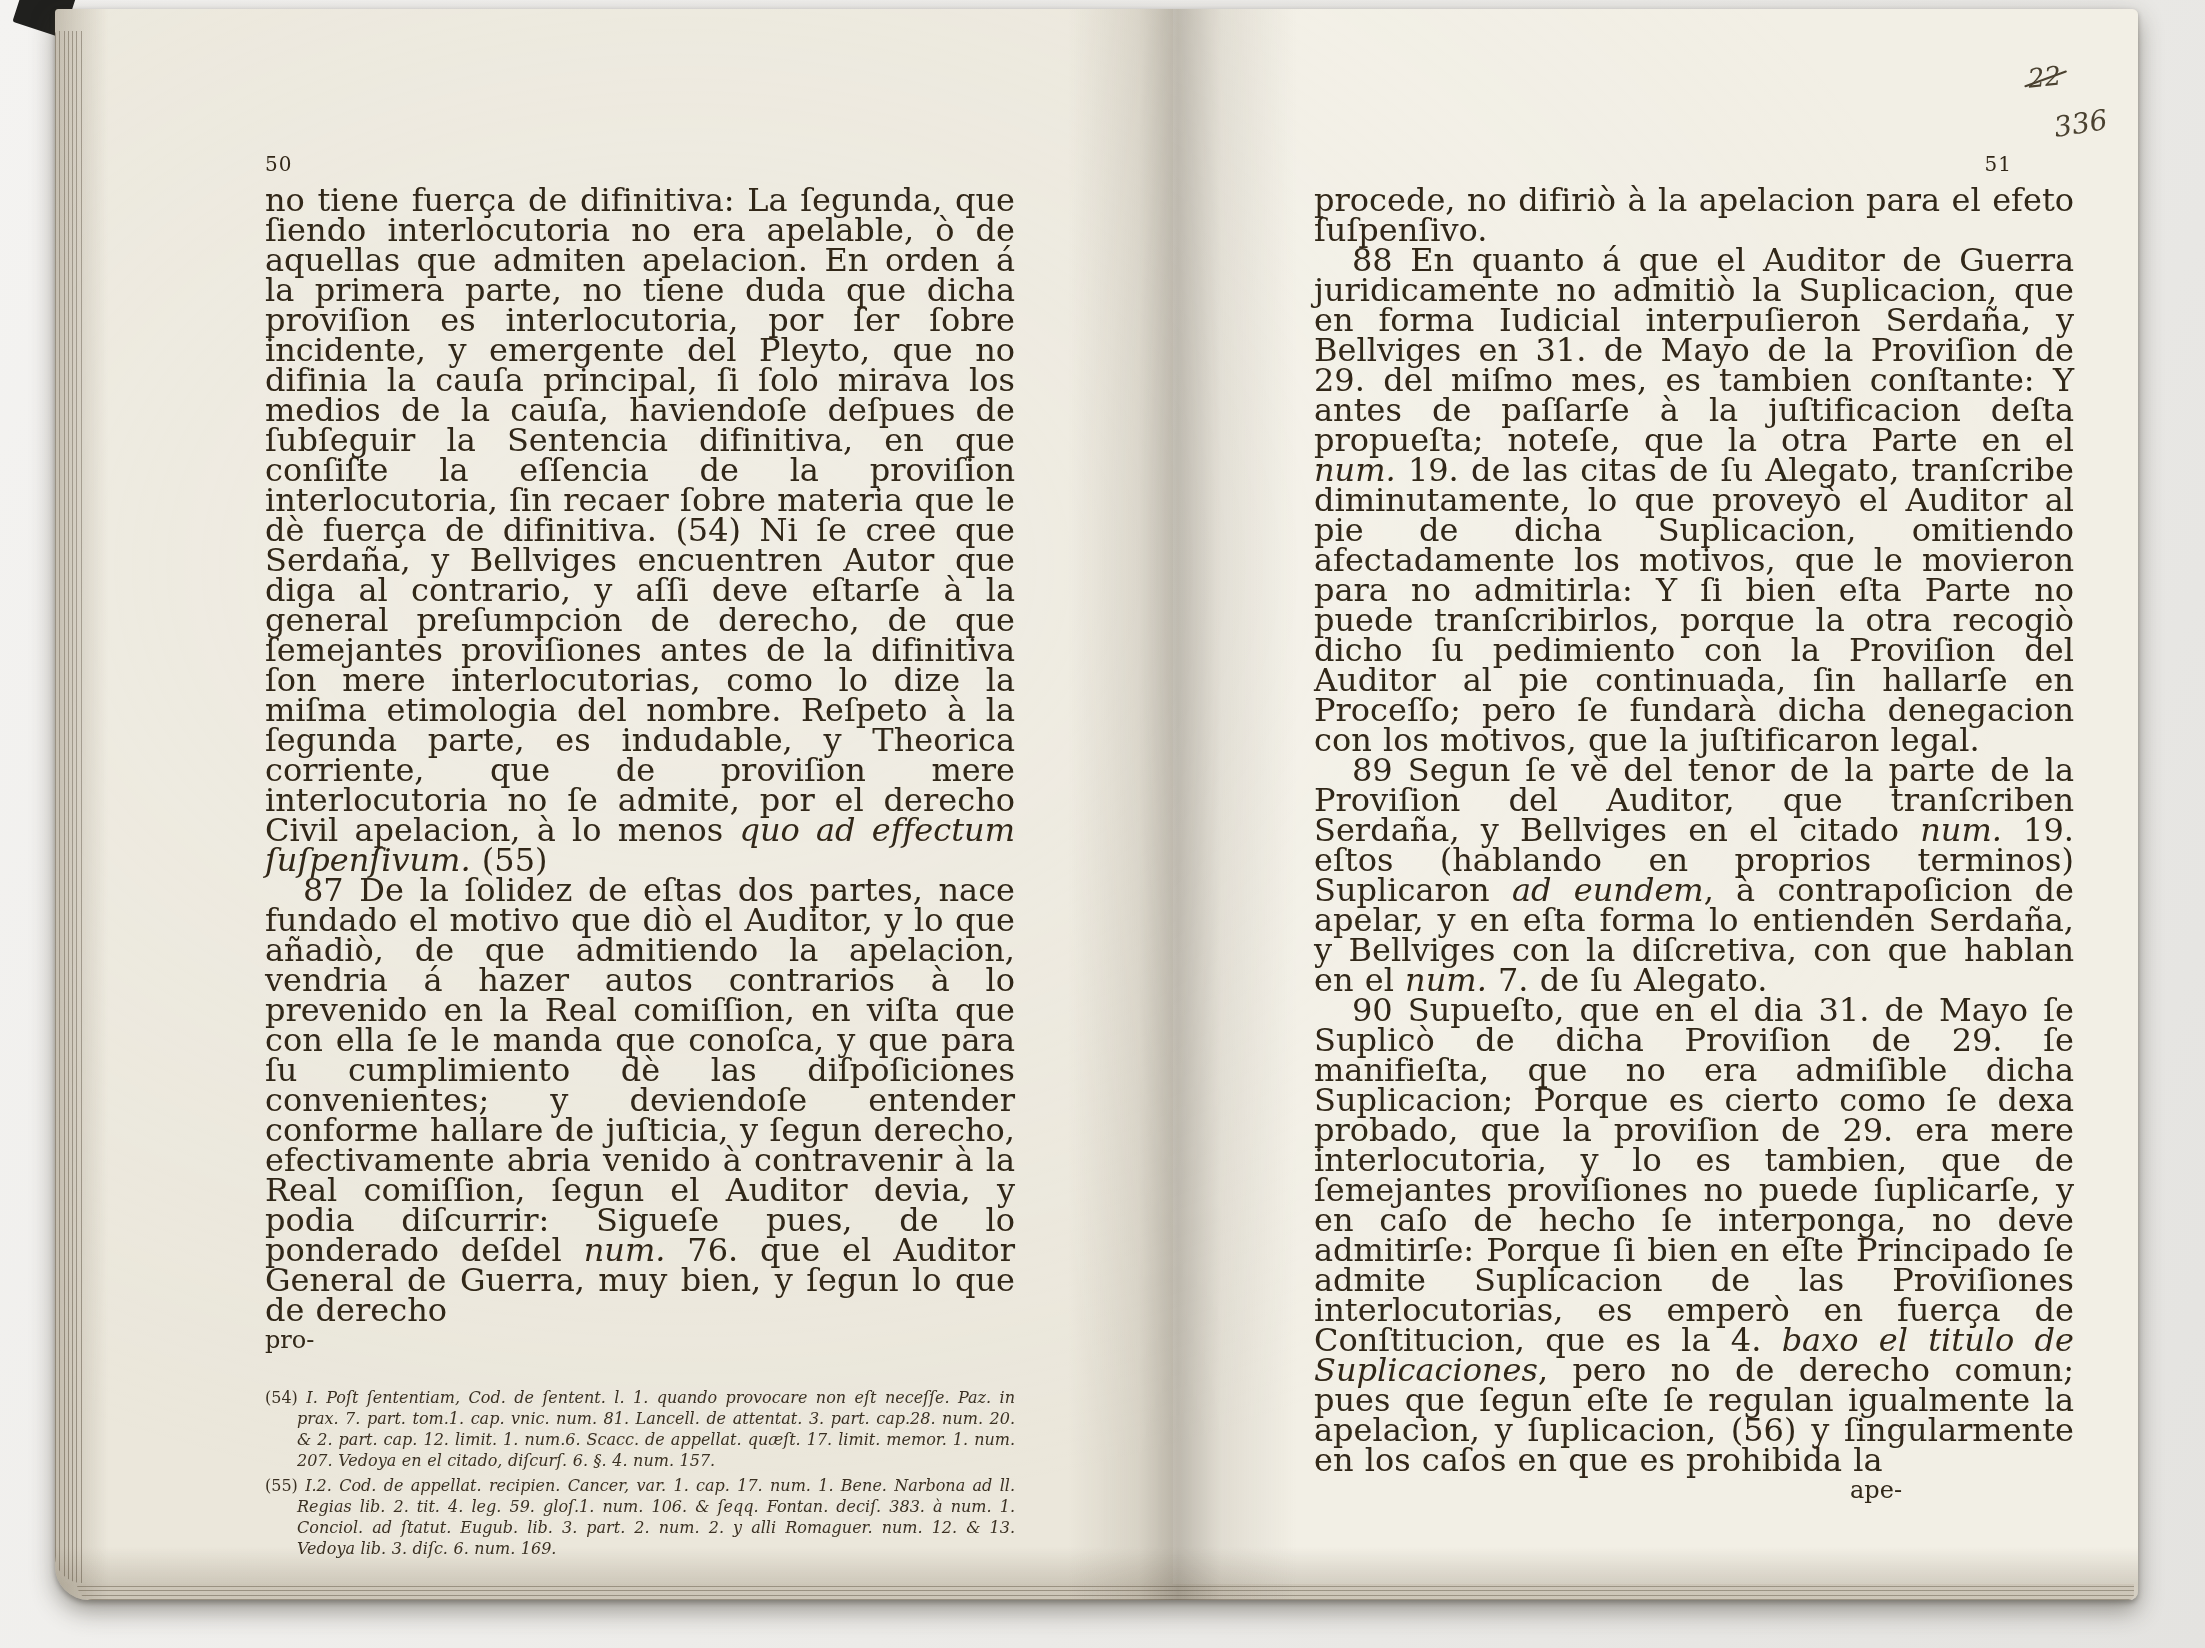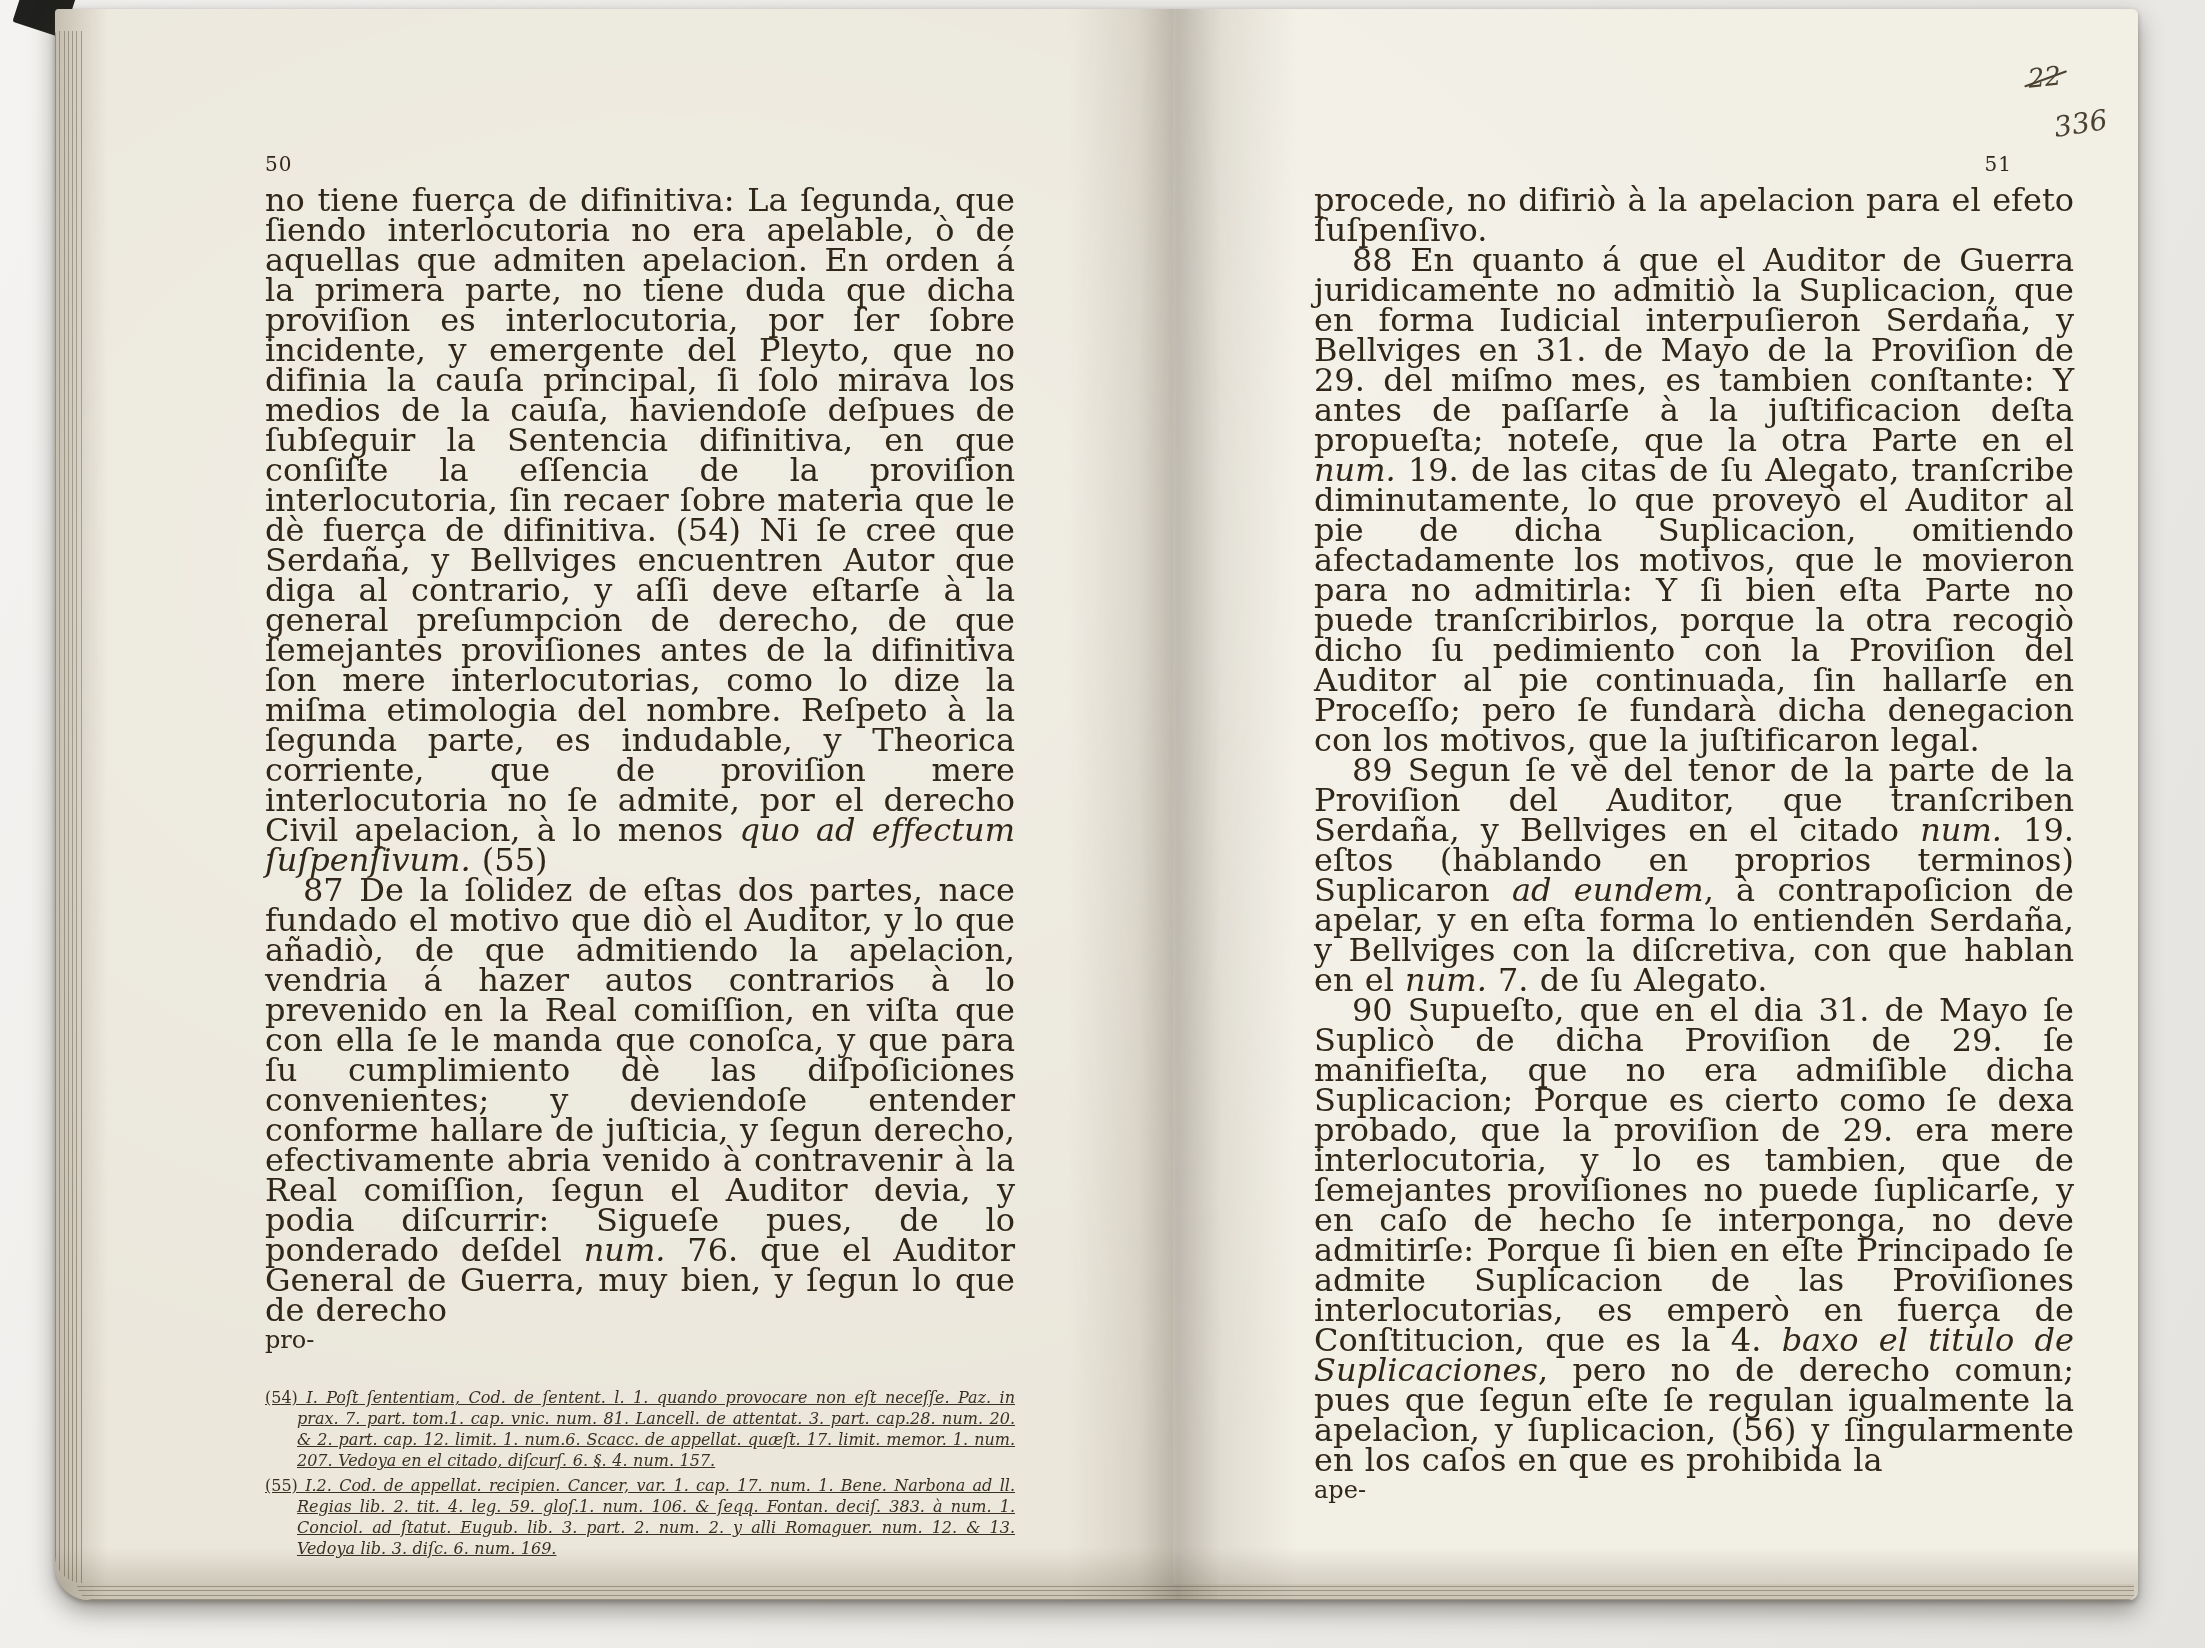--- a/index.html
+++ b/index.html
@@ -46,25 +46,25 @@
   .page-left{left:210px;width:750px;}
   .page-right{left:1259px;width:760px;}
   .folio{font-size:20px;line-height:24px;margin-bottom:9.6px;letter-spacing:1px;}
   .folio-right{text-align:right;padding-right:62px;}
   .body p{margin:0;font-size:32px;line-height:30px;text-align:justify;hyphens:auto;word-spacing:1px;}
   .body p.indent{text-indent:38px;}
   .body p.noindent{text-indent:0;}
   .it{font-style:italic;}
   .catchword{font-size:24px;line-height:30px;}
   .catchword-left{text-align:left;padding-right:79px;}
-  .catchword-right{padding-right:172px;}
+  .catchword-right{text-align:right;padding-right:172px;}
   .footnotes{margin-top:32px;}
   .footnotes p{
     margin:0 0 3.8px 0;font-size:16px;line-height:21px;text-align:justify;
-    padding-left:32px;text-indent:-32px !important;color:#3a3022;word-spacing:0.5px;text-decoration:underline;
+    padding-left:32px;text-indent:-32px !important;color:#3a3022;word-spacing:0.5px;
   }
   .annotation{
     position:absolute;z-index:5;color:#4a4130;font-style:italic;
     font-family:"DejaVu Serif","Liberation Serif",serif;
   }
   .annotation-crossed{left:1973px;top:53px;font-size:26px;transform:rotate(-6deg);}
   .annotation-crossed::after{
     content:"";position:absolute;left:-4.8px;right:-6.7px;top:52%;height:2.4px;
     background:#4a4130;transform:rotate(-14deg);border-radius:1.4px;
   }

